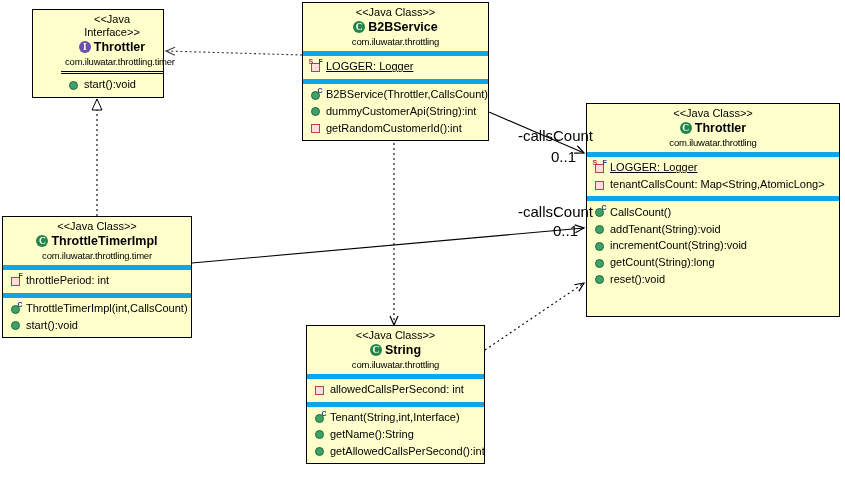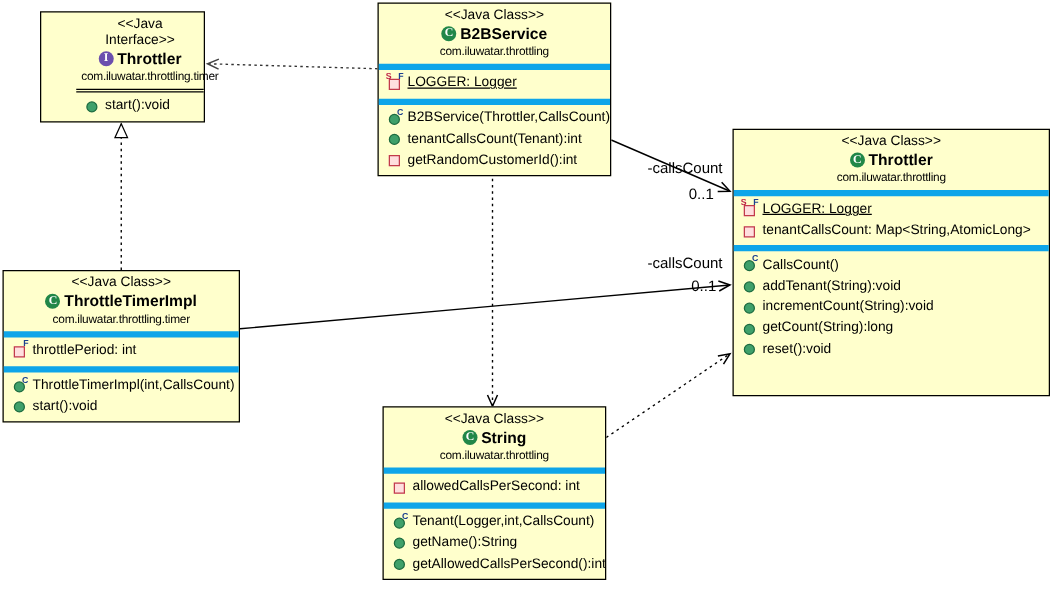--- a/index.html
+++ b/index.html
@@ -62,21 +62,21 @@
   .sup {
     position: absolute; font-size: 7px; font-weight: bold; line-height: 7px;
     font-family: "Liberation Sans", sans-serif;
   }
   .sup-c { color: #1b3f8f; top: -5px; left: 6px; }
   .sup-s { color: #c0264a; top: -6px; left: -3px; }
   .sup-f { color: #1b3f8f; top: -6px; left: 7px; }
   .ic-wrap { width: 14px; display:flex; align-items:center; justify-content:center; flex:0 0 auto; }
 
   .edge-label {
-    position: absolute; font-size: 12px; color: #000;
+    position: absolute; font-size: 15px; color: #000;
     white-space: nowrap; background: transparent;
   }
 </style>
 </head>
 <body>
 
 <div id="canvas">
 
   <svg class="edges" viewBox="0 0 845 478" xmlns="http://www.w3.org/2000/svg">
     <defs>
@@ -165,21 +165,21 @@
           <span class="ic ic-ctor">
             <span class="sup sup-c">C</span>
           </span>
         </span>
         <span class="mtext">B2BService(Throttler,CallsCount)</span>
       </div>
       <div class="member">
         <span class="ic-wrap">
           <span class="ic ic-pub"></span>
         </span>
-        <span class="mtext">tenantCallsCount(Tenant):int</span>
+        <span class="mtext">dummyCustomerApi(String):int</span>
       </div>
       <div class="member">
         <span class="ic-wrap">
           <span class="ic ic-priv"></span>
         </span>
         <span class="mtext">getRandomCustomerId():int</span>
       </div>
     </div>
   </div>
 
@@ -299,21 +299,21 @@
         <span class="mtext">allowedCallsPerSecond: int</span>
       </div>
     </div>
     <div class="compartment">
       <div class="member">
         <span class="ic-wrap">
           <span class="ic ic-ctor">
             <span class="sup sup-c">C</span>
           </span>
         </span>
-        <span class="mtext">Tenant(Logger,int,CallsCount)</span>
+        <span class="mtext">Tenant(String,int,Interface)</span>
       </div>
       <div class="member">
         <span class="ic-wrap">
           <span class="ic ic-pub"></span>
         </span>
         <span class="mtext">getName():String</span>
       </div>
       <div class="member">
         <span class="ic-wrap">
           <span class="ic ic-pub"></span>

